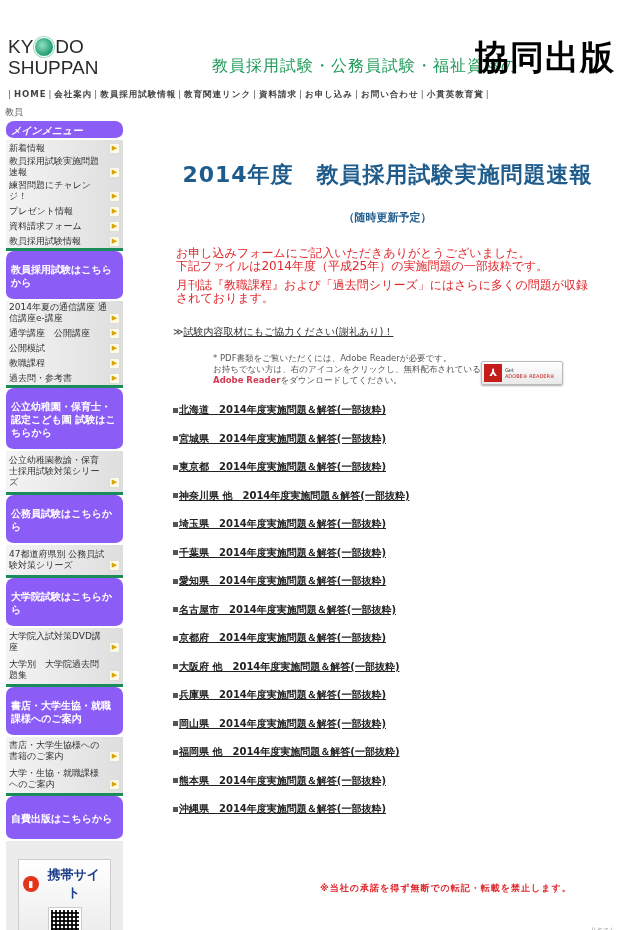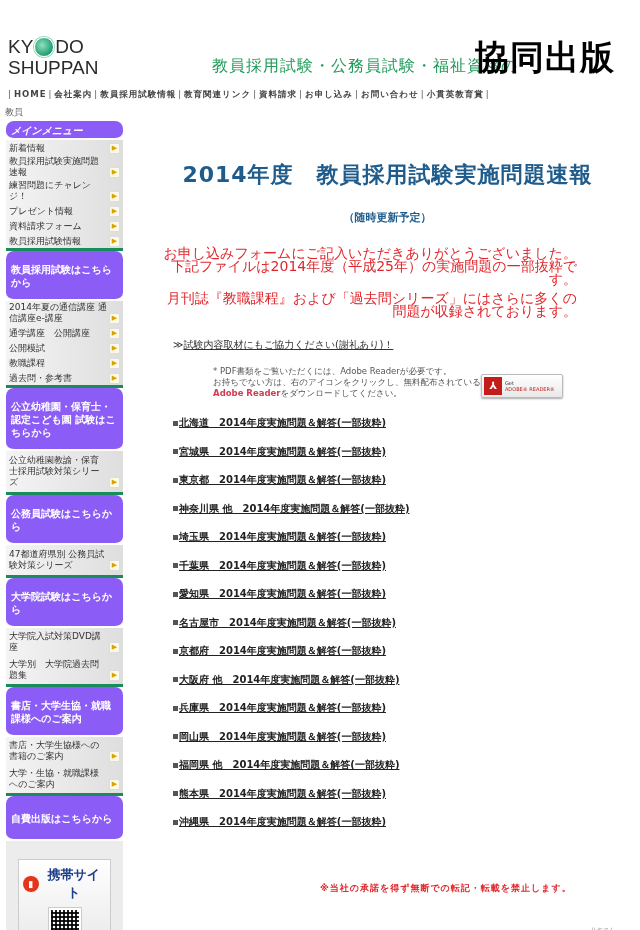--- a/index.html
+++ b/index.html
@@ -35,21 +35,21 @@
   .mobile-title .phone { width: 16px; height: 16px; border-radius: 50%; background: #e4341a; color: #fff; font-size: 9px; line-height: 16px; text-align: center; }
   .qr { width: 32px; height: 32px; margin: 6px auto 3px; background:
       repeating-linear-gradient(0deg, #222 0 2px, #fff 2px 4px),
       repeating-linear-gradient(90deg, #222 0 2px, #fff 2px 4px);
       background-blend-mode: multiply; border: 2px solid #fff; outline: 1px solid #ccc; }
 
   
   .main { position: absolute; left: 140px; top: 150px; width: 495px; }
   .page-title { text-align: center; font-size: 22px; font-weight: bold; color: #1f5c8c; letter-spacing: 1px; margin-top: 10px; }
   .subtitle { text-align: center; font-size: 11px; font-weight: bold; color: #1f5c8c; margin-top: 20px; }
-  .notice { margin-left: 17px; margin-top: 22px; color: #e0262b; font-size: 14px; line-height: 13px; width: 420px; text-align: right; }
+  .notice { margin-left: 36px; margin-top: 22px; color: #e0262b; font-size: 12px; line-height: 13px; width: 420px; }
   .notice p + p { margin-top: 6px; }
   .interview { margin-left: 33px; margin-top: 20px; font-size: 10px; color: #333; }
   .interview a { color: #333; text-decoration: underline; }
   .pdf-row { margin-left: 33px; margin-top: 14px; display: flex; justify-content: center; width: 430px; }
   .pdf-text { font-size: 8.5px; line-height: 11px; color: #555; }
   .pdf-text .adobe { color: #d23a52; font-weight: bold; }
   .adobe-btn { margin-top: 8px; width: 82px; height: 24px; border: 1px solid #bbb; border-radius: 2px; background: linear-gradient(#fff, #e9e9e9); display: flex; align-items: center; padding: 2px; gap: 3px; box-shadow: 0 1px 2px #aaa; cursor: pointer; }
   .adobe-btn .icon { width: 18px; height: 18px; background: #c41b1b; color: #fff; font-size: 10px; text-align: center; line-height: 18px; font-weight: bold; }
   .adobe-btn .txt { font-size: 5px; line-height: 6px; color: #333; }
   .adobe-btn .txt .r { color: #c41b1b; }

